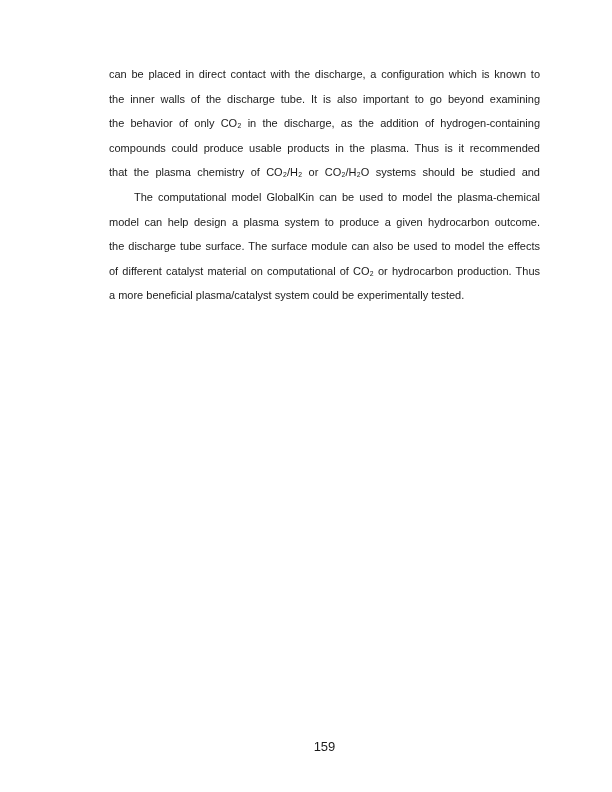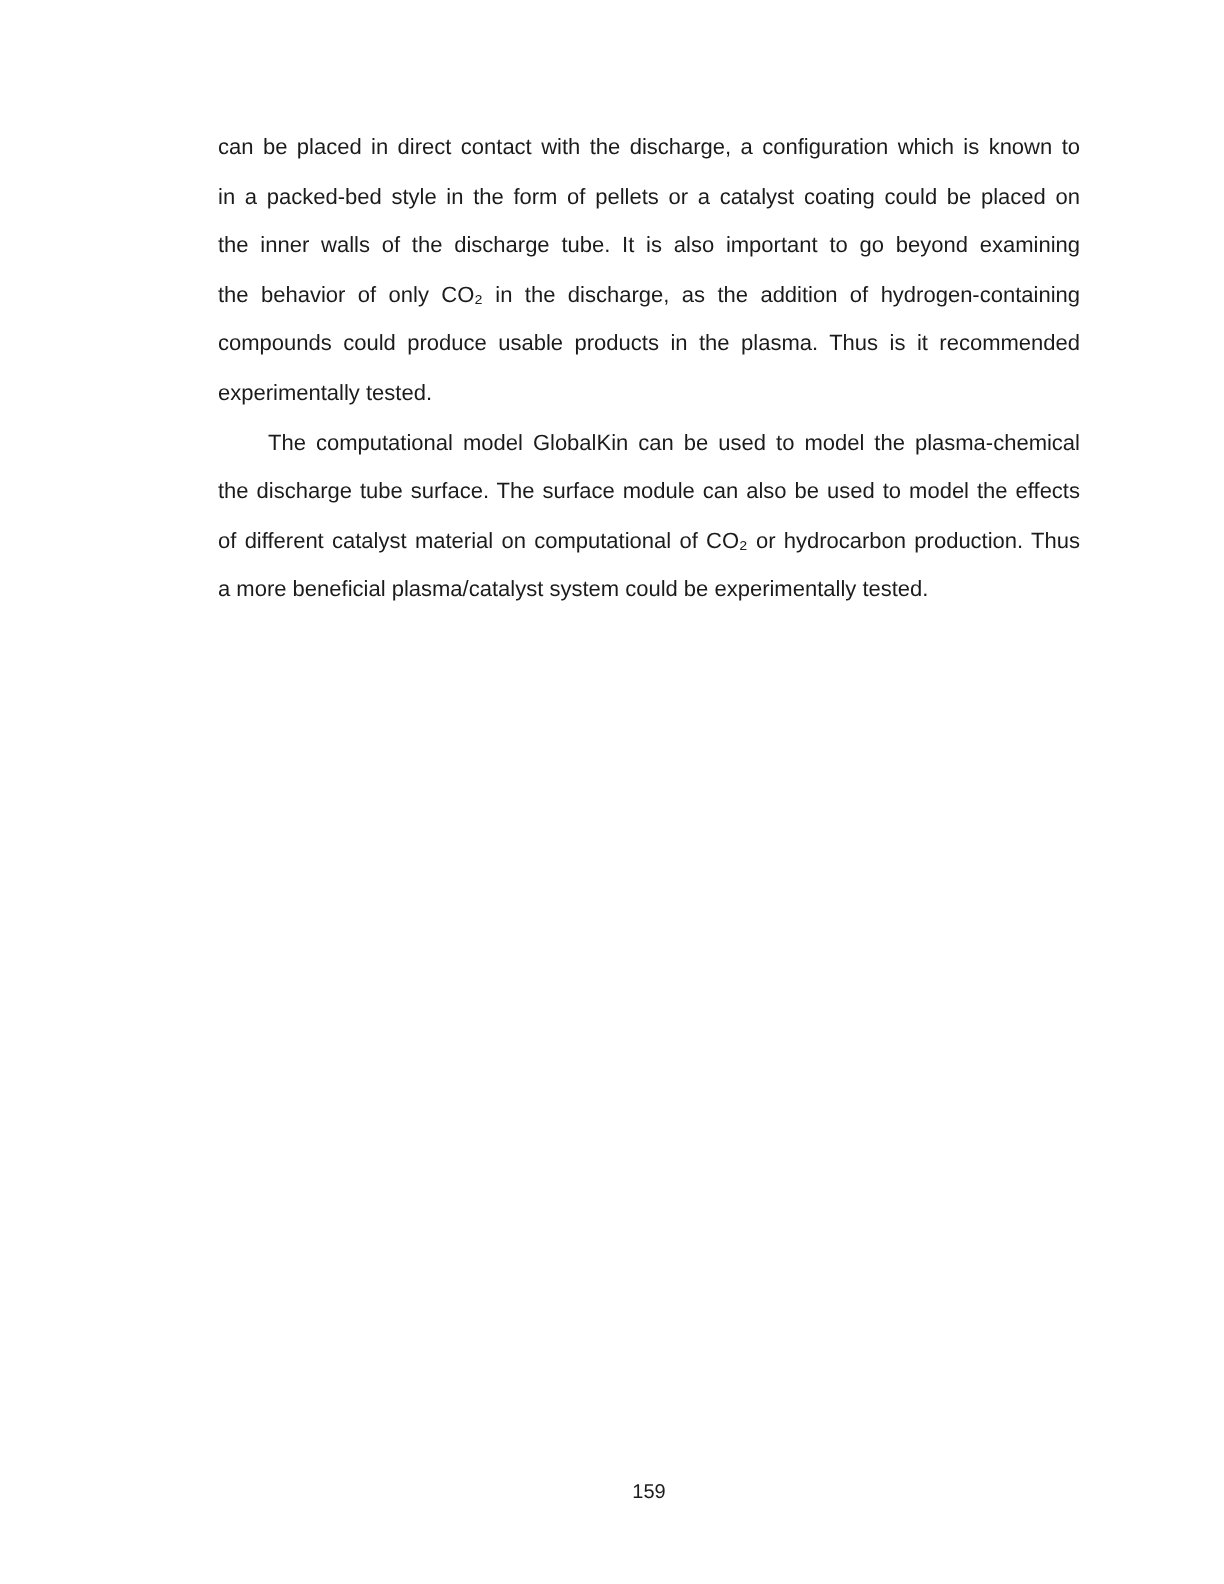--- a/index.html
+++ b/index.html
@@ -46,37 +46,37 @@
     text-indent: 25px;
   }
   .folio {
     position: absolute;
     left: 109px;
     top: 735px;
     width: 431px;
     height: 24.6px;
     line-height: 24.6px;
     text-align: center;
-    font-size: 10px;
+    font-size: 13px;
   }
 </style>
 </head>
 <body>
 
 <div class="page" style="background: rgb(255, 255, 255); color: rgb(27, 27, 27);">
   <main class="text-block">
       <div class="paragraph">
         <div class="line">can be placed in direct contact with the discharge, a configuration which is known to</div>
-        <div class="line">in a packed-bed style in the form of pellets or a catalyst coating could be placed on</div>
         <div class="line">the inner walls of the discharge tube. It is also important to go beyond examining</div>
         <div class="line">the behavior of only CO₂ in the discharge, as the addition of hydrogen-containing</div>
         <div class="line">compounds could produce usable products in the plasma. Thus is it recommended</div>
-        <div class="line last">experimentally tested.</div>
+        <div class="line">that the plasma chemistry of CO₂/H₂ or CO₂/H₂O systems should be studied and</div>
       </div>
       <div class="paragraph">
         <div class="line indent">The computational model GlobalKin can be used to model the plasma-chemical</div>
+        <div class="line">model can help design a plasma system to produce a given hydrocarbon outcome.</div>
         <div class="line">the discharge tube surface. The surface module can also be used to model the effects</div>
         <div class="line">of different catalyst material on computational of CO₂ or hydrocarbon production. Thus</div>
         <div class="line last">a more beneficial plasma/catalyst system could be experimentally tested.</div>
       </div>
     </main>
   <footer class="folio">159</footer>
 </div>
 
 </body></html>

